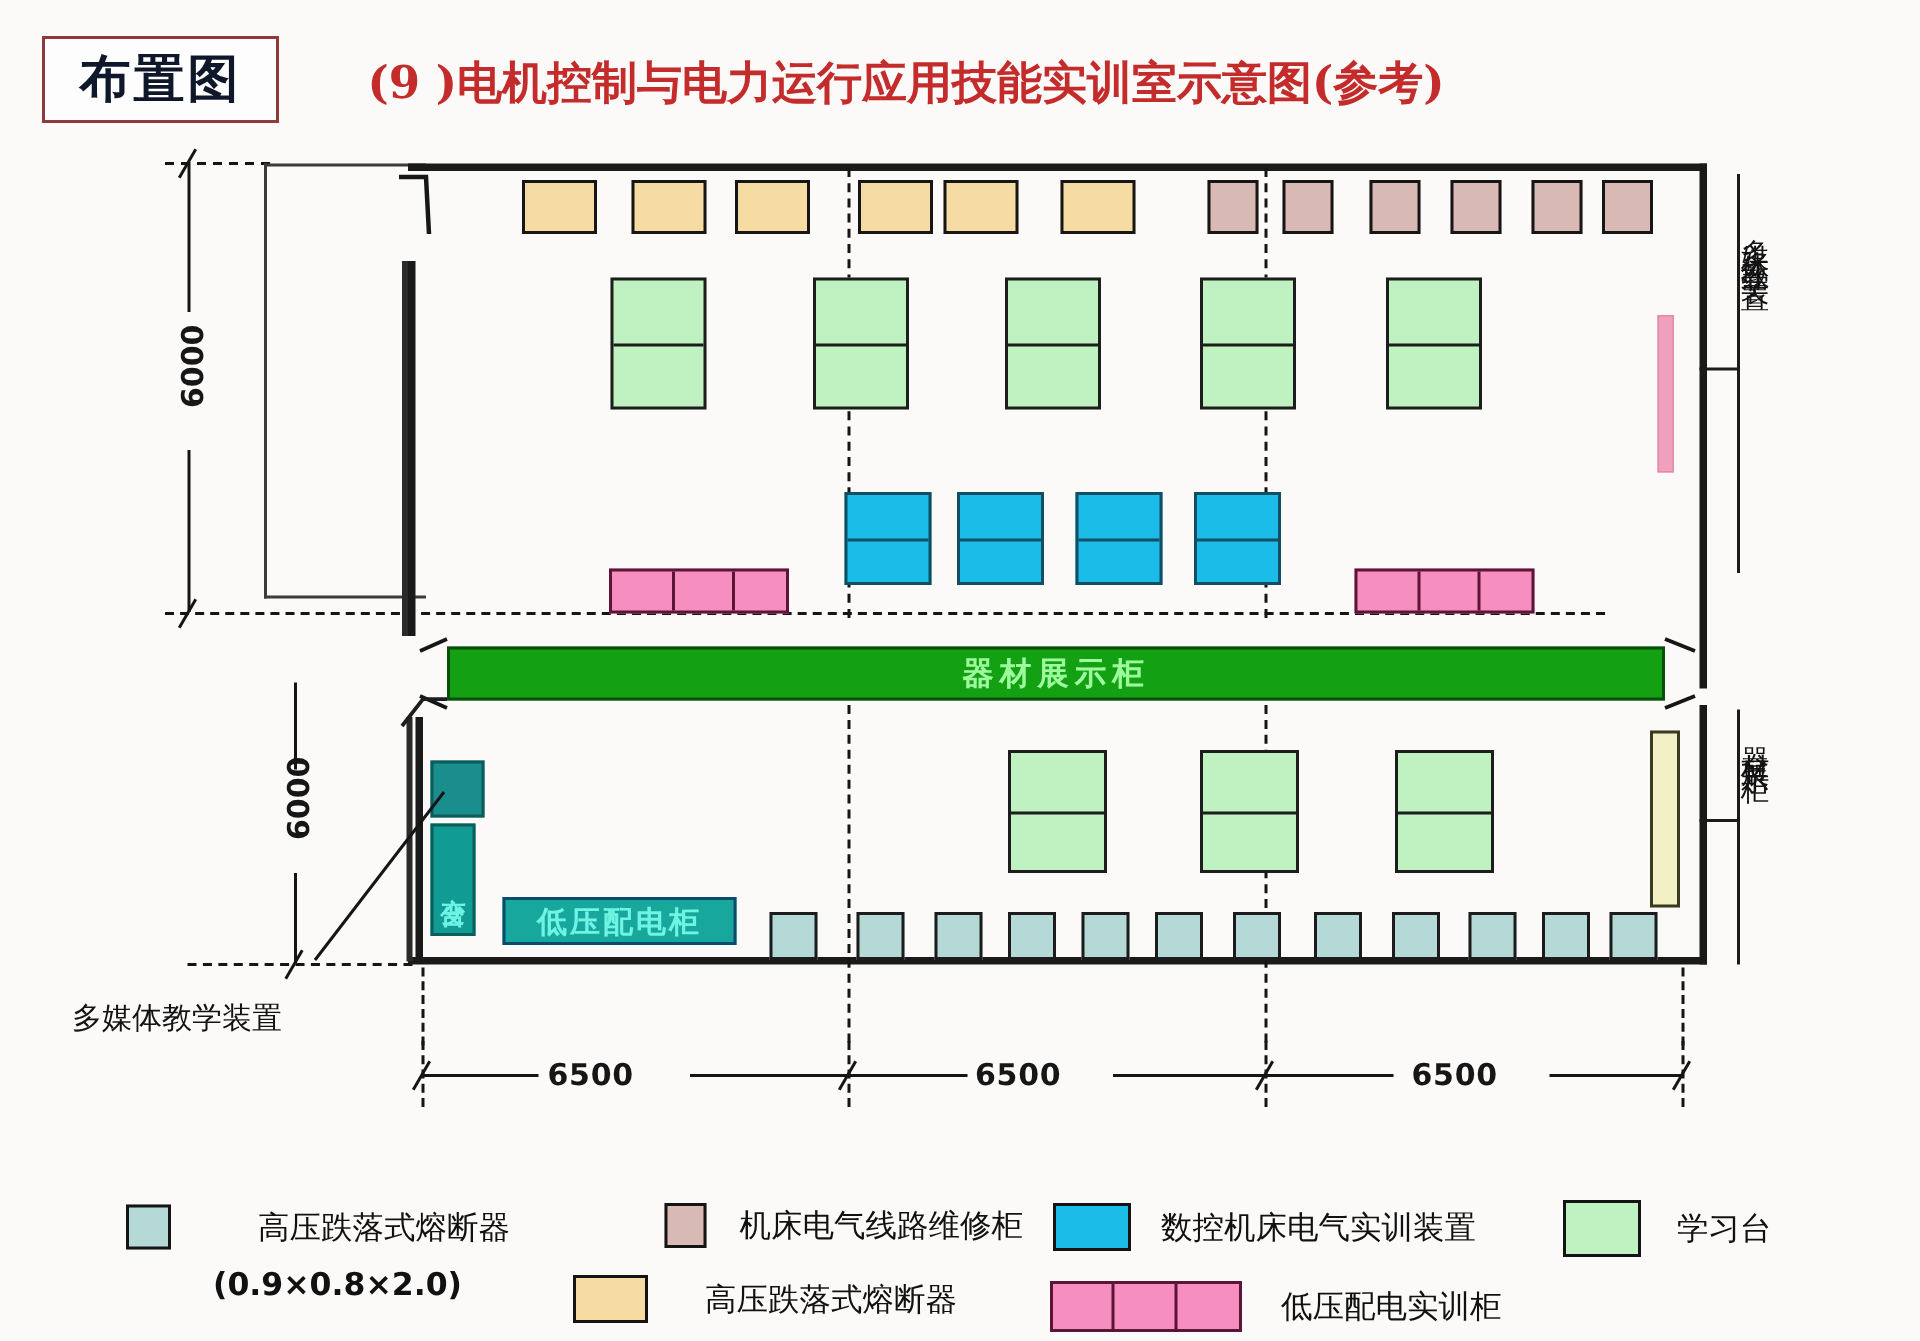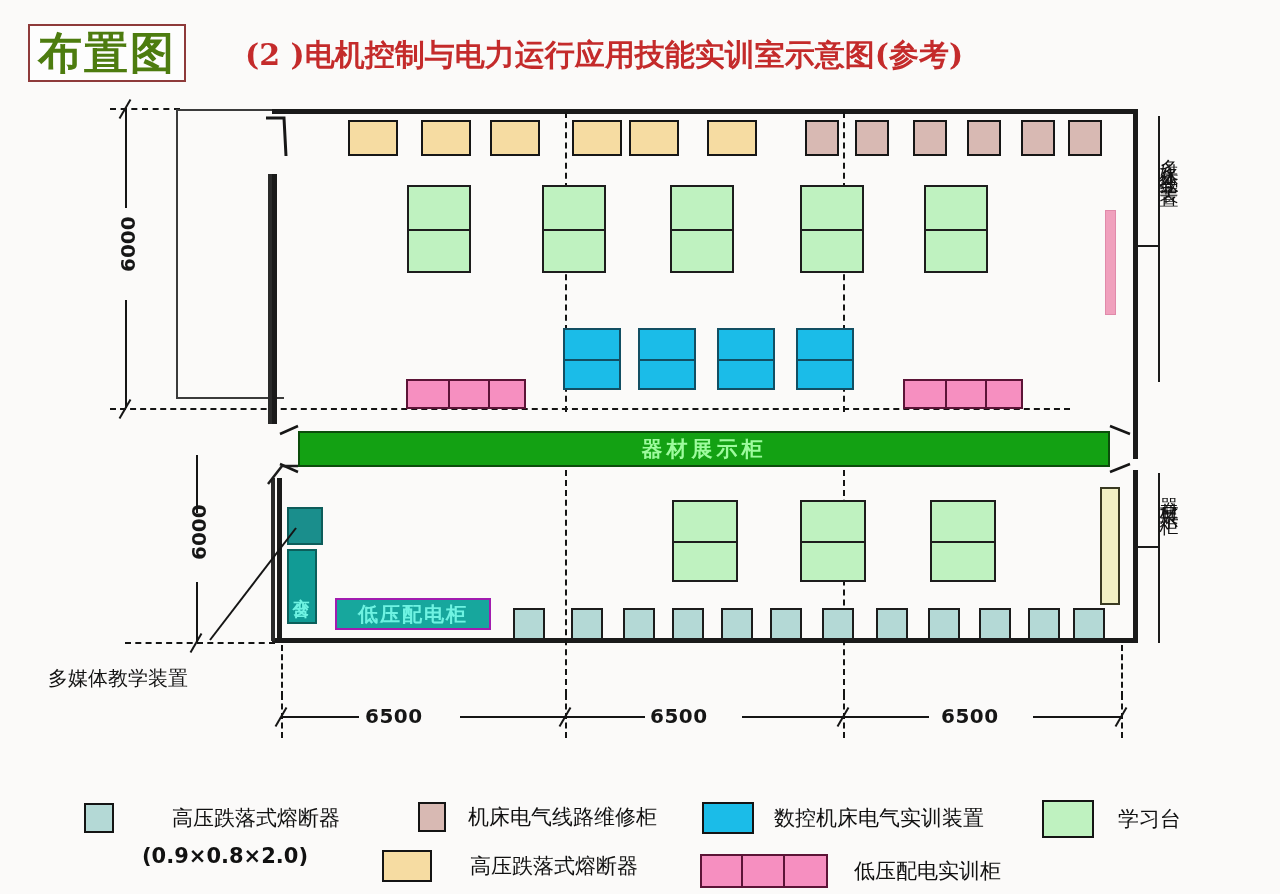--- a/index.html
+++ b/index.html
@@ -19,21 +19,21 @@
 
   
   #title-badge {
     left: 28px; top: 24px; width: 158px; height: 58px;
     border: 2px solid #8e3a3a;
     background: #fdfdfd;
     display: flex; align-items: center; justify-content: center;
   }
   #title-badge span {
     font-family: "DejaVu Serif", serif;
-    font-size: 44px; font-weight: 700; color: #4d7c0f;
+    font-size: 34px; font-weight: 700; color: #0f172a;
     letter-spacing: 2px;
   }
   #main-title {
     left: 245px; top: 30px; width: 870px; height: 50px;
     display: flex; align-items: center;
     font-family: "DejaVu Serif", serif;
     font-size: 30px; font-weight: 700;
     color: #c42b2b;
     white-space: nowrap;
     letter-spacing: 0px;
@@ -76,21 +76,21 @@
   .blk-hyd      { background: #f6dca2; border: 2px solid #161616; }
   .blk-repair   { background: #d8b9b3; border: 2px solid #161616; }
   .blk-study    { background: #bff2c0; border: 2px solid #1d1d1d; }
   .blk-cnc      { background: #1bbce8; border: 2px solid #124f63; }
   .blk-lvpanel  { background: #f68fc0; border: 2px solid #5c1437; }
   .blk-motor    { background: #b4d9d6; border: 2px solid #1c1c1c; }
   .blk-display  { background: #f2f0c4; border: 2px solid #3a3a22; }
   .blk-media    { background: #f0a0bd; border: 1px solid #e08aaa; }
   .blk-trafo    { background: #1a8e8c; border: 2px solid #0d5c5a; }
   .blk-trafo-tall { background: #119b95; border: 2px solid #0b5f5b; }
-  .blk-lvcab    { background: #17a79d; border: 2px solid #a21caf; }
+  .blk-lvcab    { background: #17a79d; border: 2px solid #0c4a6e; }
 
   .study-split { position:absolute; left:0; right:0; top:50%; height:0; border-top:2px solid #1d1d1d; }
   .cnc-split   { position:absolute; left:0; right:0; top:50%; height:0; border-top:2px solid #124f63; }
   .cell-split  { position:absolute; top:0; bottom:0; width:0; border-left:2px solid #5c1437; }
 
   
   #safety-corridor {
     background: #13a113;
     border: 2px solid #0b4d0b;
     display: flex; align-items: center; justify-content: center;
@@ -149,21 +149,21 @@
   }
 </style>
 </head>
 <body>
 
 <div class="stage">
 
   <div class="abs" id="title-badge">
     <span>布置图</span>
   </div>
-  <div class="abs" id="main-title">(2 )电机控制与电力运行应用技能实训室示意图(参考)</div>
+  <div class="abs" id="main-title">(9 )电机控制与电力运行应用技能实训室示意图(参考)</div>
 
   <div class="abs dim-line-v" style="left:125px; top:108px; height:100px;"></div>
   <div class="abs dim-line-v" style="left:125px; top:300px; height:108px;"></div>
   <div class="abs dim-text-v" style="left:108px; top:240px; width:40px; text-align:center;">6000</div>
   <div class="abs tick" style="left:114px; top:108px;"></div>
   <div class="abs tick" style="left:114px; top:408px;"></div>
 
   <div class="abs dim-line-v" style="left:196px; top:455px; height:58px;"></div>
   <div class="abs dim-line-v" style="left:196px; top:582px; height:60px;"></div>
   <div class="abs dim-text-v" style="left:179px; top:528px; width:40px; text-align:center;">6000</div>
@@ -337,21 +337,21 @@
   <div class="abs" id="legend">
 
     <div class="lg-item" style="left:84px; top:17px;">
       <div class="lg-sw" style="width:30px; height:30px; background:#b4d9d6;"></div>
       <div class="lg-text" style="margin-left:58px;">高压跌落式熔断器</div>
     </div>
     <div class="lg-item" style="left:142px; top:58px;">
       <div class="lg-sub">(0.9×0.8×2.0)</div>
     </div>
 
-    <div class="lg-item" style="left:418px; top:16px;">
+    <div class="lg-item" style="left:443px; top:16px;">
       <div class="lg-sw" style="width:28px; height:30px; background:#d8b9b3;"></div>
       <div class="lg-text" style="margin-left:22px;">机床电气线路维修柜</div>
     </div>
     <div class="lg-item" style="left:382px; top:64px;">
       <div class="lg-sw" style="width:50px; height:32px; background:#f6dca2;"></div>
       <div class="lg-text" style="margin-left:38px;">高压跌落式熔断器</div>
     </div>
 
     <div class="lg-item" style="left:702px; top:16px;">
       <div class="lg-sw" style="width:52px; height:32px; background:#1bbce8;"></div>

